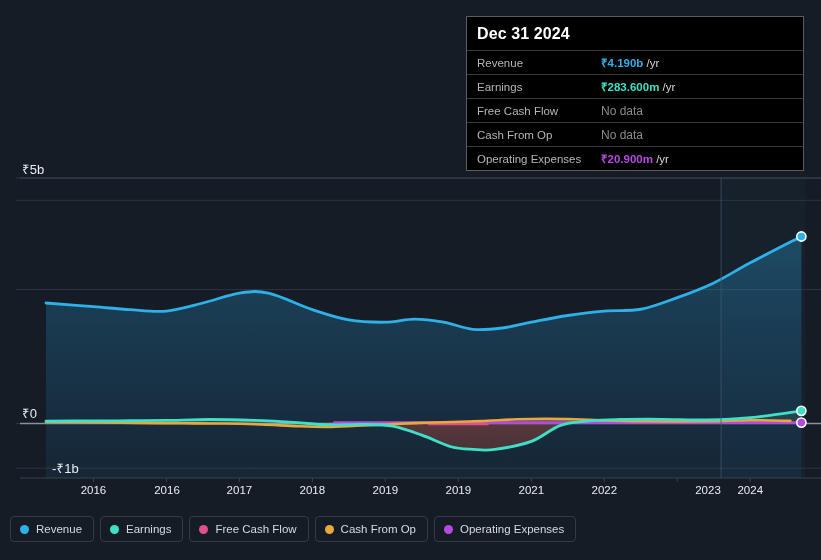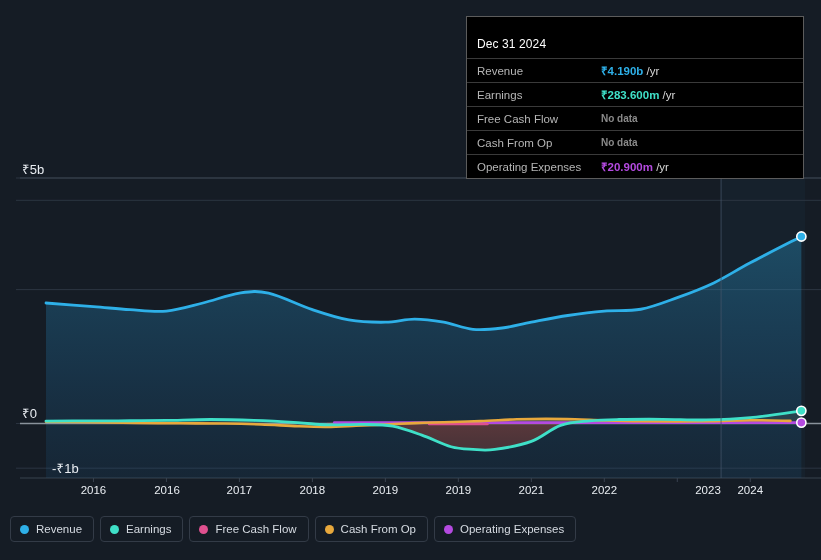--- a/index.html
+++ b/index.html
@@ -27,36 +27,36 @@
   }
 
   
   .tooltip{
     position:absolute;left:466px;top:16px;width:338px;
     background:#000;border:1px solid #5c5c5c;
     box-sizing:border-box;padding:0;
     z-index:30;
   }
   .tt-head{
-    color:#fff;font-size:12px;font-weight:normal;
-    padding:20px 10px 7px 10px;letter-spacing:.1px;
+    color:#fff;font-size:16px;font-weight:bold;
+    padding:8px 10px 7px 10px;letter-spacing:.1px;
   }
   .tt-row{
     display:flex;align-items:center;
     border-top:1px solid #3a3a3a;
     padding:3px 10px;height:17px;
   }
   .tt-key{
     color:#b6b6b6;font-size:11.5px;width:124px;flex:0 0 124px;
     white-space:nowrap;
   }
   .tt-val{font-size:11.5px;white-space:nowrap;}
   .tt-val b{font-weight:bold;}
   .tt-unit{color:#d8d8d8;font-weight:normal;}
-  .tt-nodata{color:#8a8a8a;font-size:10px;font-weight:bold;}
+  .tt-nodata{color:#8a8a8a;font-size:12px;}
   .tt-row.sub{border-top:none;}
 
   
   .legend{
     position:absolute;left:10px;top:516px;
     display:flex;gap:6px;align-items:center;
   }
   .legend-item{
     display:flex;align-items:center;gap:7px;
     border:1px solid #333b47;border-radius:4px;

